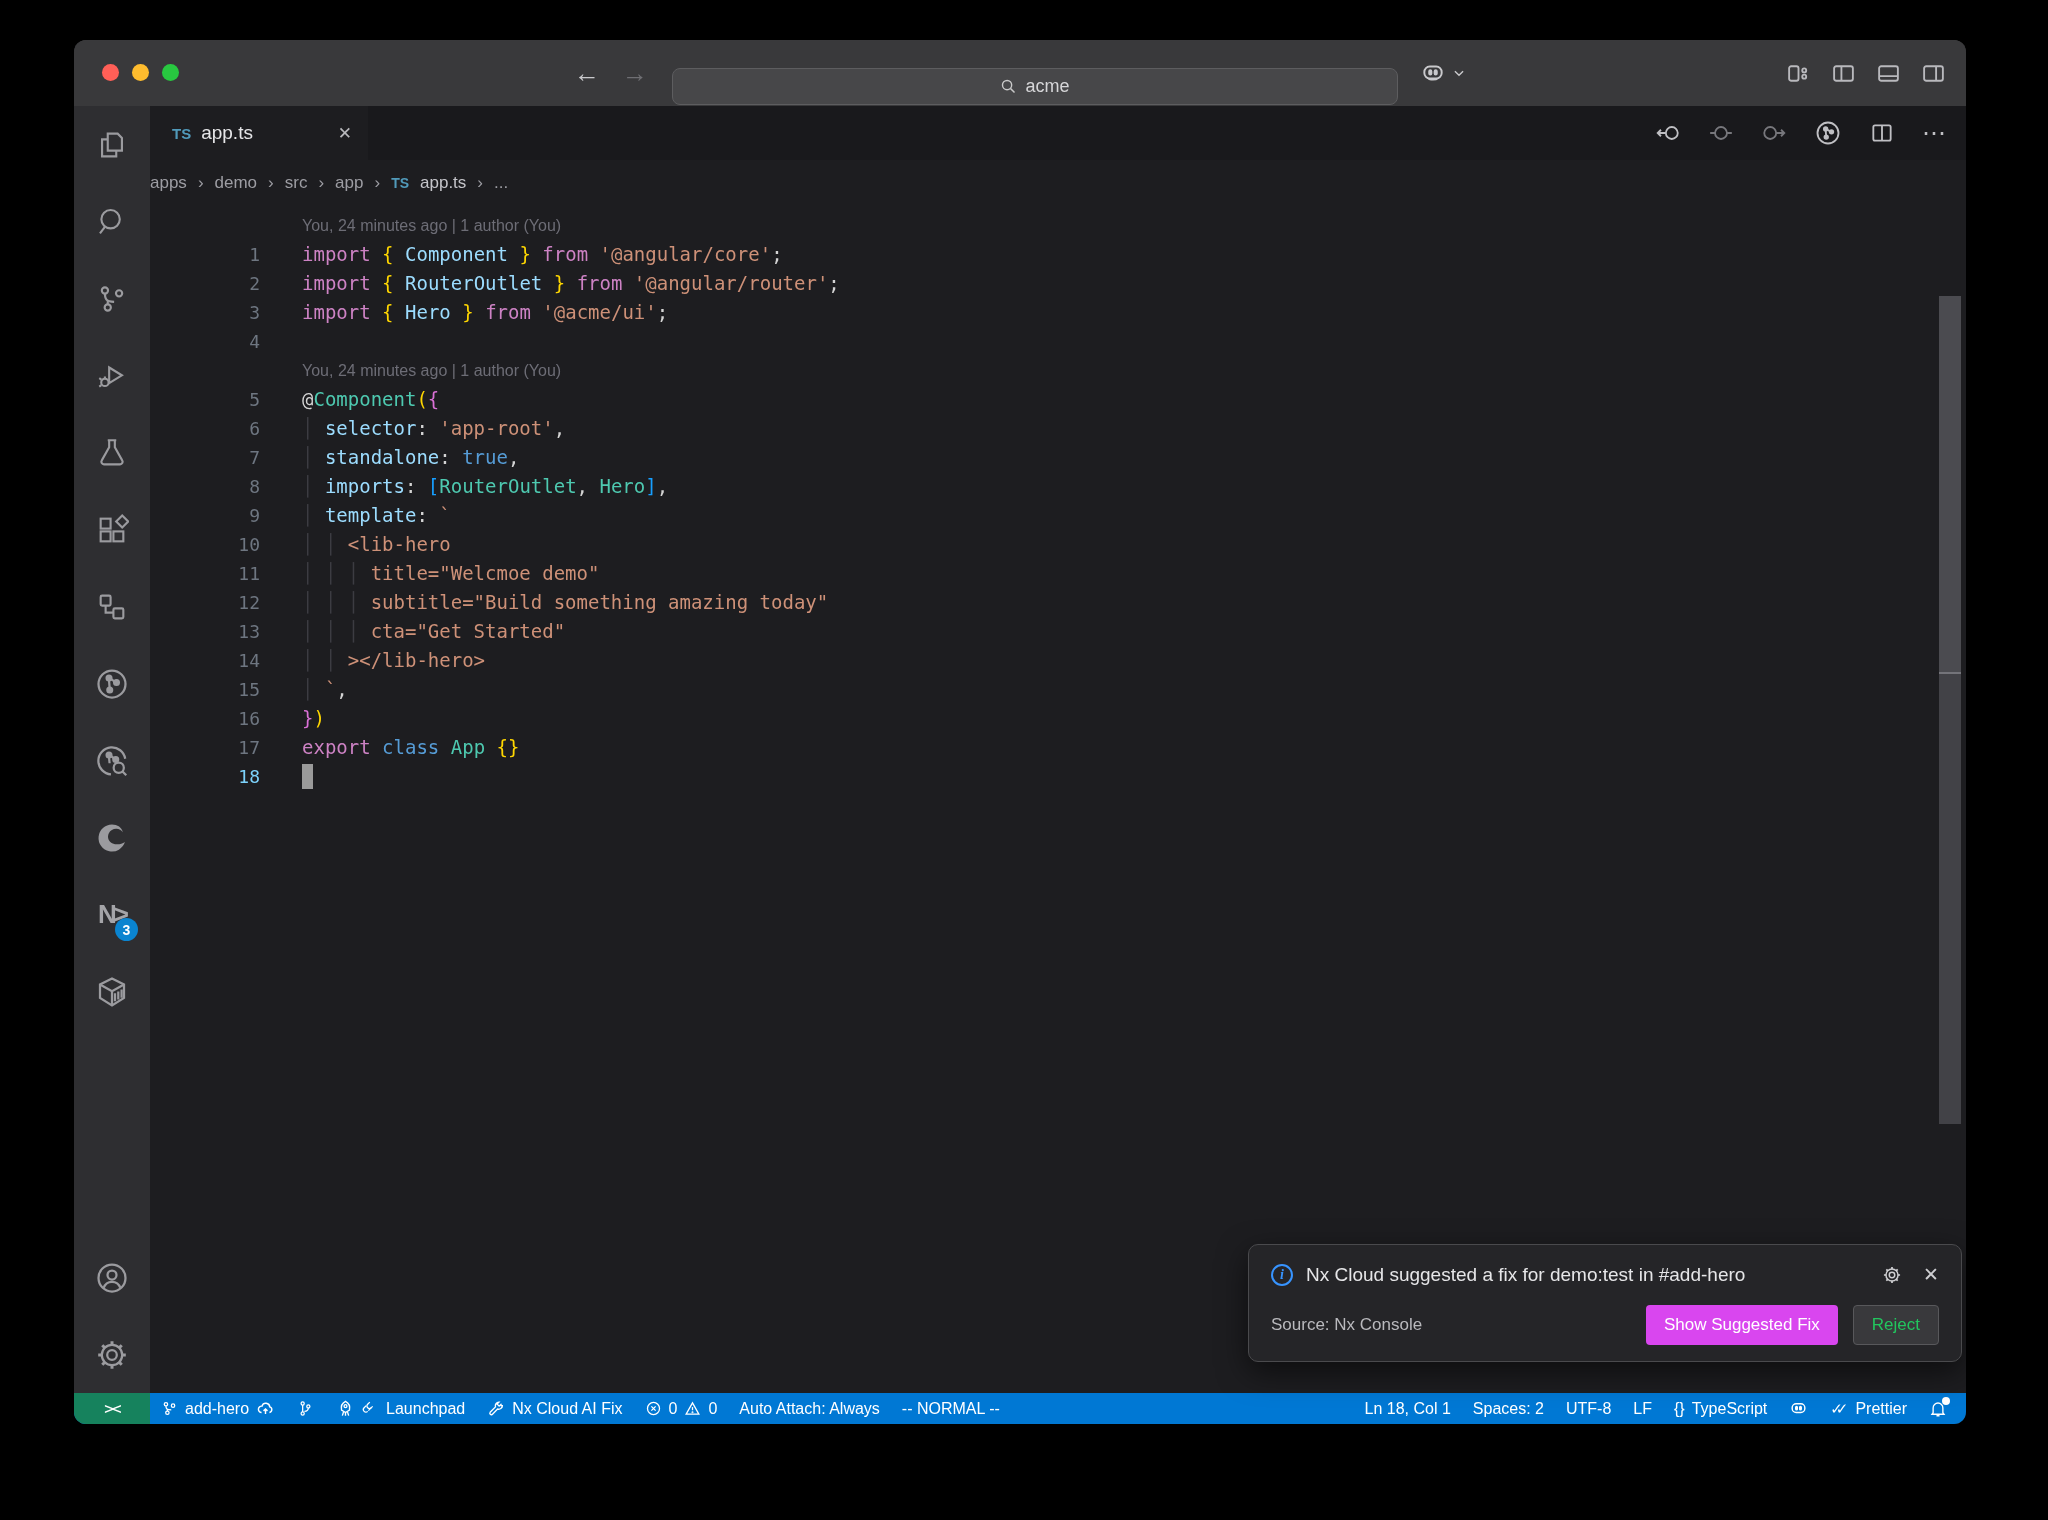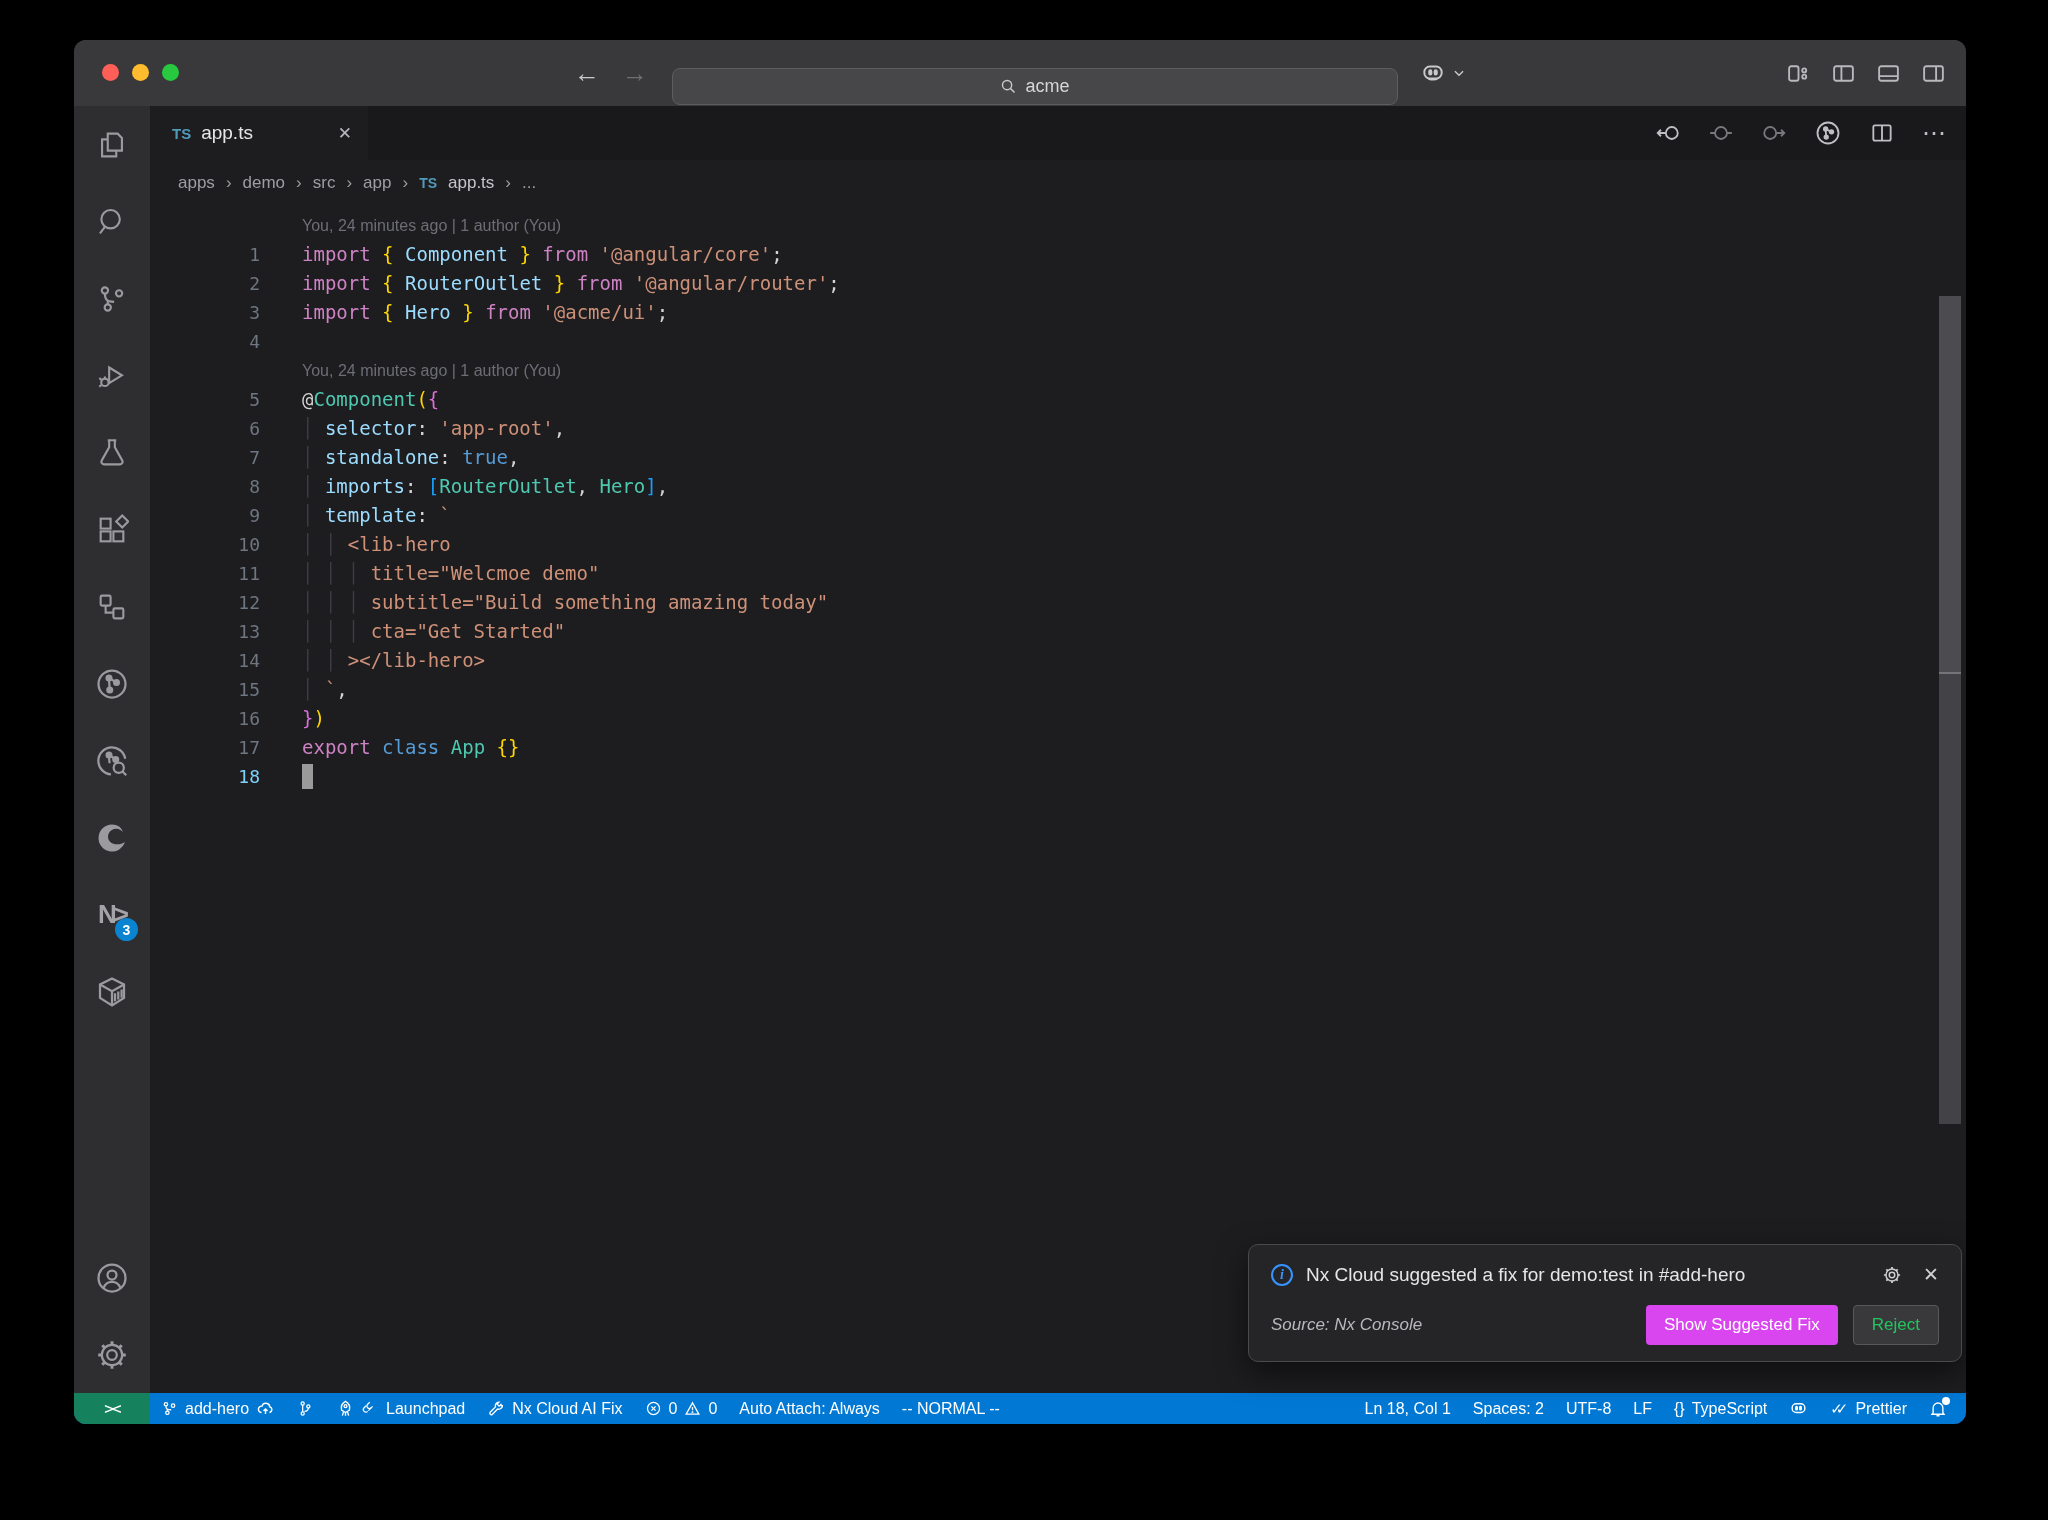--- a/index.html
+++ b/index.html
@@ -28,21 +28,21 @@
               background:#0a84d0; color:#fff; font-size:14px; font-weight:bold; display:flex; align-items:center; justify-content:center; }
   
   .editorcol { flex:1; display:flex; flex-direction:column; min-width:0; position:relative; background:#1d1d20; }
   .tabbar { flex:0 0 54px; background:#19191c; display:flex; align-items:stretch; }
   .tab { width:218px; background:#1d1d20; display:flex; align-items:center; padding-left:22px; }
   .ts-badge { color:#519aba; font-weight:bold; font-size:15px; margin-right:10px; }
   .tab-label { color:#e6e6e8; font-size:19px; }
   .tab-close { margin-left:auto; margin-right:16px; color:#b8b8bc; font-size:17px; }
   .editor-actions { margin-left:auto; display:flex; align-items:center; gap:27px; padding-right:20px; color:#bfbfc3; }
   .dim { color:#77777c; }
-  .breadcrumbs { flex:0 0 46px; display:flex; align-items:center; padding-left:28px; gap:11px; color:#9d9da3; font-size:17px; }
+  .breadcrumbs { flex:0 0 46px; display:flex; align-items:center; gap:11px; color:#9d9da3; font-size:17px; }
   .crumb-file { color:#c5c5ca; }
   .ts-mini { color:#519aba; font-weight:bold; font-size:14px; }
   .codearea { flex:1; position:relative; font-family:"DejaVu Sans Mono",monospace; font-size:19px; padding-top:5px; overflow:hidden;margin-left:44px; }
   .cl { height:29px; line-height:29px; display:flex; white-space:pre; }
   .gut { flex:0 0 66px; text-align:right; color:#6e7681; font-size:18px; }
   .gut.active { color:#7dd3fc; }
   .ct { margin-left:42px; }
   .blame-text { margin-left:42px; color:#6d6d76; font-family:"Liberation Sans",sans-serif; font-size:16px; }
   .kw{color:#cd82c4}.kb{color:#569CD6}.im{color:#9CDCFE}.pr{color:#9CDCFE}.cl-c{color:#4EC9B0}
   .st{color:#CE9178}.b1{color:#FFD700}.b2{color:#DA70D6}.b3{color:#179FFF}.pl{color:#D4D4D4}.gd{color:#3c3c42}
@@ -63,21 +63,21 @@
   
   .toast { position:absolute; right:4px; bottom:62px; width:714px; height:118px; background:#252528;
            border:1px solid #4a4a4d; border-radius:10px; box-shadow:0 10px 30px rgba(0,0,0,.55);
            padding:18px 22px 16px 22px; display:flex; flex-direction:column; justify-content:space-between; z-index:5; }
   .toast-row1 { display:flex; align-items:center; gap:13px; }
   .info-circle { width:22px; height:22px; border-radius:50%; border:2px solid #3794ff; color:#3794ff;
                  font-size:14px; font-weight:bold; display:flex; align-items:center; justify-content:center; font-family:"Liberation Serif",serif; font-style:italic; }
   .toast-title { color:#e6e6e8; font-size:19px; }
   .toast-acts { margin-left:auto; display:flex; align-items:center; gap:20px; color:#cfcfd2; }
   .toast-row2 { display:flex; align-items:center; }
-  .toast-source { color:#b9b9bd; font-size:17px;font-style:italic; }
+  .toast-source { color:#b9b9bd; font-size:17px; }
   .toast-btns { margin-left:auto; display:flex; gap:15px; }
   .btn { border:none; border-radius:4px; font-size:17px; font-family:"Liberation Sans",sans-serif; padding:9px 18px; cursor:pointer; }
   .btn-primary { background:#d946ef; color:#fff; }
   .btn-secondary { background:#39393c; color:#22c55e; border:1px solid #58585b; }
   svg { display:block; }
 </style>
 </head>
 <body>
 
 <div class="window">

